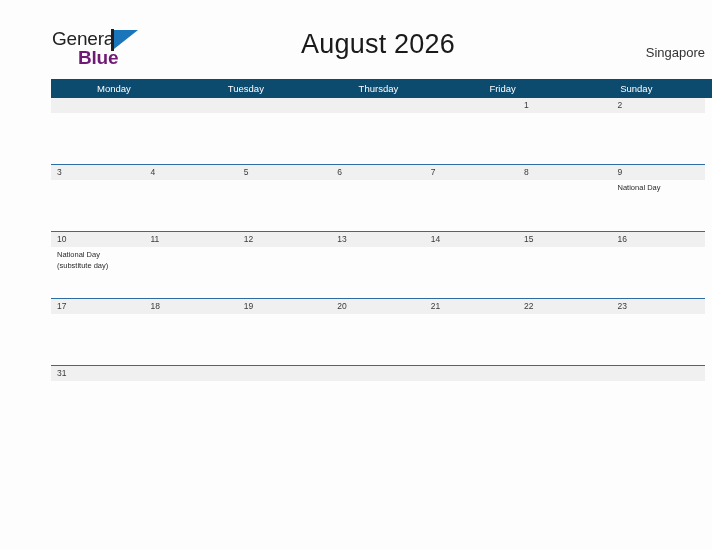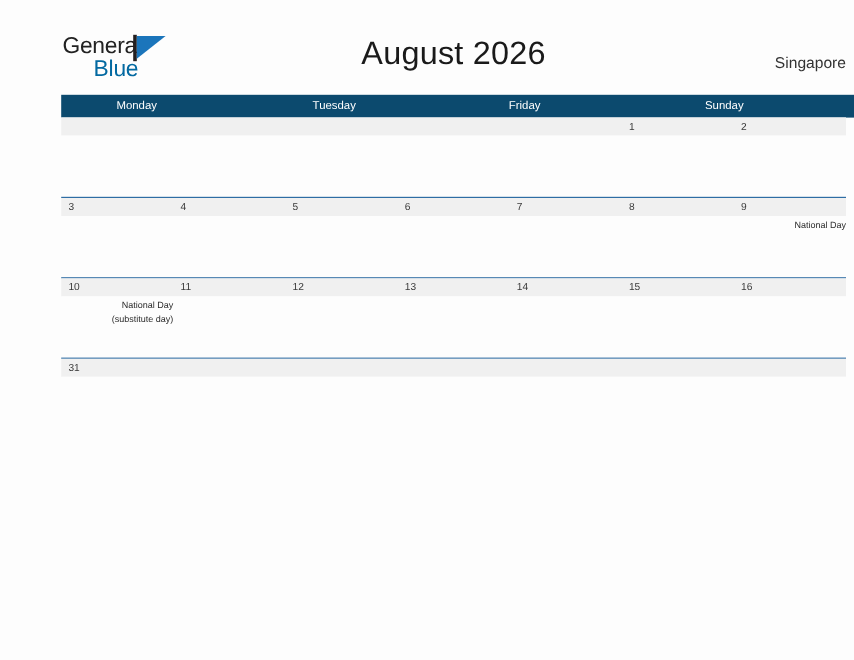--- a/index.html
+++ b/index.html
@@ -47,24 +47,25 @@
     color: #222222;
     letter-spacing: -0.2px;
     line-height: 22px;
     font-family: "Liberation Sans", sans-serif;
   }
   .logo-blue {
     position: absolute;
     left: 26px;
     top: 19px;
     font-size: 19px;
-    color: #0369a1;
+    color: #701a75;
     letter-spacing: -0.2px;
     line-height: 22px;
     font-family: "Liberation Sans", sans-serif;
+    font-weight: bold;
   }
   .logo-mark {
     position: absolute;
     left: 59px;
     top: 1px;
     width: 28px;
     height: 22px;
   }
   .logo-mark .bar {
     position: absolute;
@@ -170,21 +171,20 @@
     padding-top: 2px;
     box-sizing: border-box;
     font-size: 7.5px;
     line-height: 11px;
     color: #2b2b2b;
     font-family: "Liberation Sans", sans-serif;
   }
   .event-cell .ev {
     display: block;
     white-space: nowrap;
-    text-align: right;
   }
 
   .week-row.last .event-band {
     height: 26px;
   }
 </style>
 </head>
 <body>
 
 <div class="page">
@@ -204,20 +204,21 @@
 
     <div class="region-label">Singapore</div>
 
   </div>
 
   <div class="calendar">
 
     <div class="dow-row">
       <div class="dow-cell">Monday</div>
       <div class="dow-cell">Tuesday</div>
+      <div class="dow-cell">Thursday</div>
       <div class="dow-cell">Friday</div>
       <div class="dow-cell">Sunday</div>
     </div>
 
     <div id="weeks-container">
         <div class="week-row">
           <div class="num-band">
             <div class="num-cell"></div>
             <div class="num-cell"></div>
             <div class="num-cell"></div>
@@ -274,20 +275,40 @@
               <span class="ev">(substitute day)</span>
             </div>
             <div class="event-cell"></div>
             <div class="event-cell"></div>
             <div class="event-cell"></div>
             <div class="event-cell"></div>
             <div class="event-cell"></div>
             <div class="event-cell"></div>
           </div>
         </div>
+        <div class="week-row">
+          <div class="num-band">
+            <div class="num-cell">17</div>
+            <div class="num-cell">18</div>
+            <div class="num-cell">19</div>
+            <div class="num-cell">20</div>
+            <div class="num-cell">21</div>
+            <div class="num-cell">22</div>
+            <div class="num-cell">23</div>
+          </div>
+          <div class="event-band">
+            <div class="event-cell"></div>
+            <div class="event-cell"></div>
+            <div class="event-cell"></div>
+            <div class="event-cell"></div>
+            <div class="event-cell"></div>
+            <div class="event-cell"></div>
+            <div class="event-cell"></div>
+          </div>
+        </div>
         <div class="week-row last">
           <div class="num-band">
             <div class="num-cell">31</div>
             <div class="num-cell"></div>
             <div class="num-cell"></div>
             <div class="num-cell"></div>
             <div class="num-cell"></div>
             <div class="num-cell"></div>
             <div class="num-cell"></div>
           </div>

